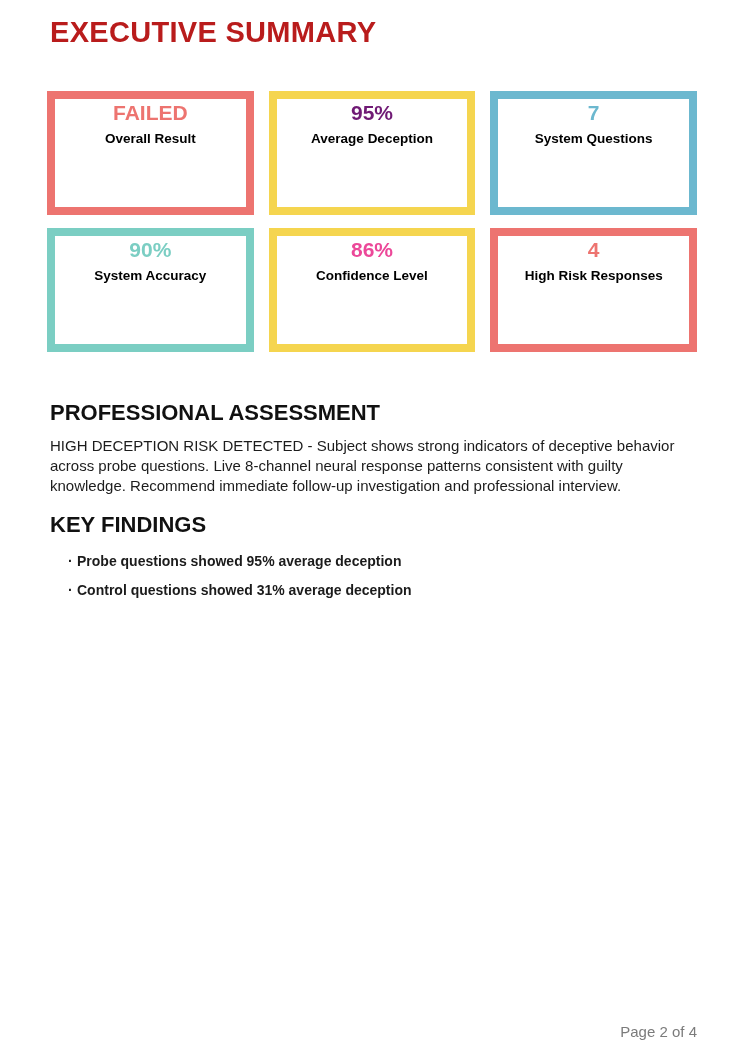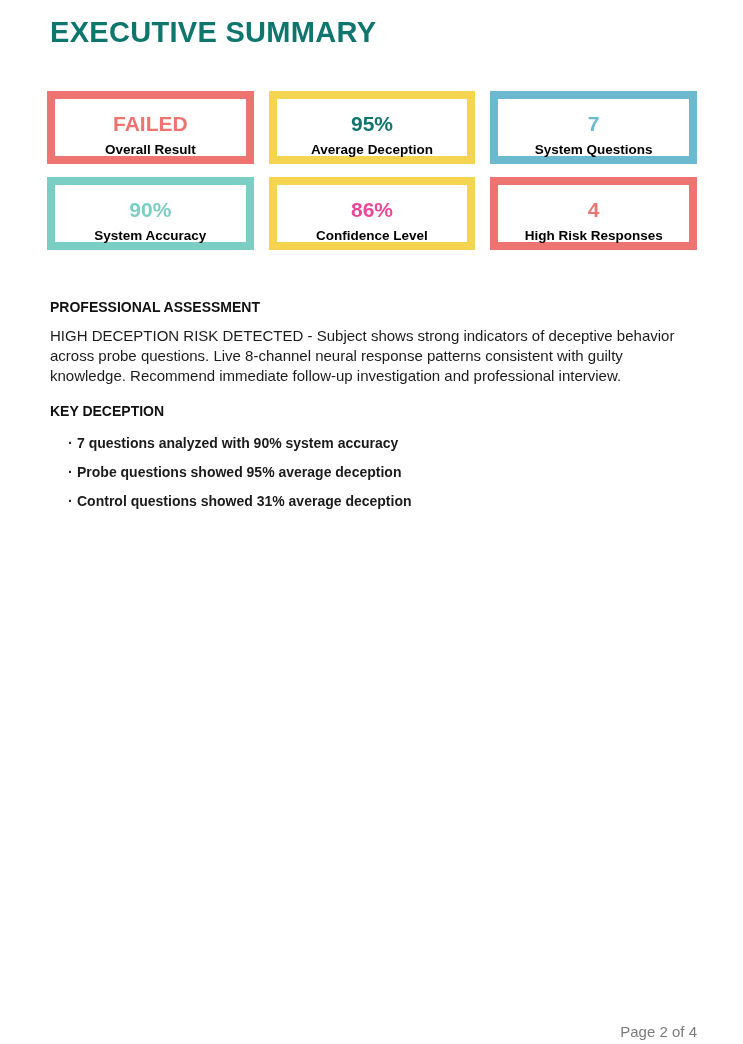--- a/index.html
+++ b/index.html
@@ -12,55 +12,55 @@
     position: relative;
     overflow: hidden;
   }
   .page { position: relative; width: 743px; height: 1044px; background: #ffffff; }
 
   .doc-title {
     margin: 18px 0 16px 50px;
     font-size: 29px;
     font-weight: bold;
     line-height: 1;
-    color: #0f766e;
+    color: #b91c1c;
     letter-spacing: 0.3px;
   }
 
   .cards {
     margin: 44px 46px 0 47px;
     display: grid;
     grid-template-columns: repeat(3, 1fr);
     gap: 13px 15px;
   }
   .card {
-    height: 73px;
+    height: 124px;
     border: 8px solid #cccccc;
     background: #ffffff;
     display: flex;
     flex-direction: column;
     align-items: center;
-    justify-content: flex-end;
+    justify-content: flex-start;
     gap: 9px;
     padding-top: 3px;
   }
   .card-value {
     font-size: 21px;
     font-weight: bold;
     line-height: 1;
   }
   .card-label {
     font-size: 13.5px;
     font-weight: bold;
     line-height: 1;
     color: #000000;
   }
 
   .section-heading {
-    font-size: 14px;
+    font-size: 22px;
     font-weight: bold;
     line-height: 1;
     color: #111111;
     margin-left: 50px;
   }
   .assessment-heading { margin-top: 50px; }
   .assessment-body {
     margin: 12px 45px 0 50px;
     max-width: 650px;
     font-size: 15px;
@@ -103,21 +103,21 @@
 <div class="page">
 
   <h1 class="doc-title">EXECUTIVE SUMMARY</h1>
 
   <div class="cards">
     <div class="card" style="border-color: rgb(237, 116, 112);">
       <div class="card-value" style="color: rgb(237, 116, 112);">FAILED</div>
       <div class="card-label">Overall Result</div>
     </div>
     <div class="card" style="border-color: rgb(245, 213, 79);">
-      <div class="card-value" style="color: #0f766e;">95%</div>
+      <div class="card-value" style="color: #701a75;">95%</div>
       <div class="card-label">Average Deception</div>
     </div>
     <div class="card" style="border-color: rgb(108, 184, 207);">
       <div class="card-value" style="color: rgb(108, 184, 207);">7</div>
       <div class="card-label">System Questions</div>
     </div>
     <div class="card" style="border-color: rgb(123, 206, 195);">
       <div class="card-value" style="color: rgb(123, 206, 195);">90%</div>
       <div class="card-label">System Accuracy</div>
     </div>
@@ -127,22 +127,21 @@
     </div>
     <div class="card" style="border-color: rgb(237, 116, 112);">
       <div class="card-value" style="color: rgb(237, 116, 112);">4</div>
       <div class="card-label">High Risk Responses</div>
     </div>
   </div>
 
   <h2 class="section-heading assessment-heading">PROFESSIONAL ASSESSMENT</h2>
   <p class="assessment-body">HIGH DECEPTION RISK DETECTED - Subject shows strong indicators of deceptive behavior across probe questions. Live 8-channel neural response patterns consistent with guilty knowledge. Recommend immediate follow-up investigation and professional interview.</p>
 
-  <h2 class="section-heading findings-heading">KEY DECEPTION</h2>
+  <h2 class="section-heading findings-heading">KEY FINDINGS</h2>
   <ul class="findings-list">
-    <li>7 questions analyzed with 90% system accuracy</li>
     <li>Probe questions showed 95% average deception</li>
     <li>Control questions showed 31% average deception</li>
   </ul>
 
   <div class="page-footer">Page 2 of 4</div>
 
 </div>
 
 </body></html>

